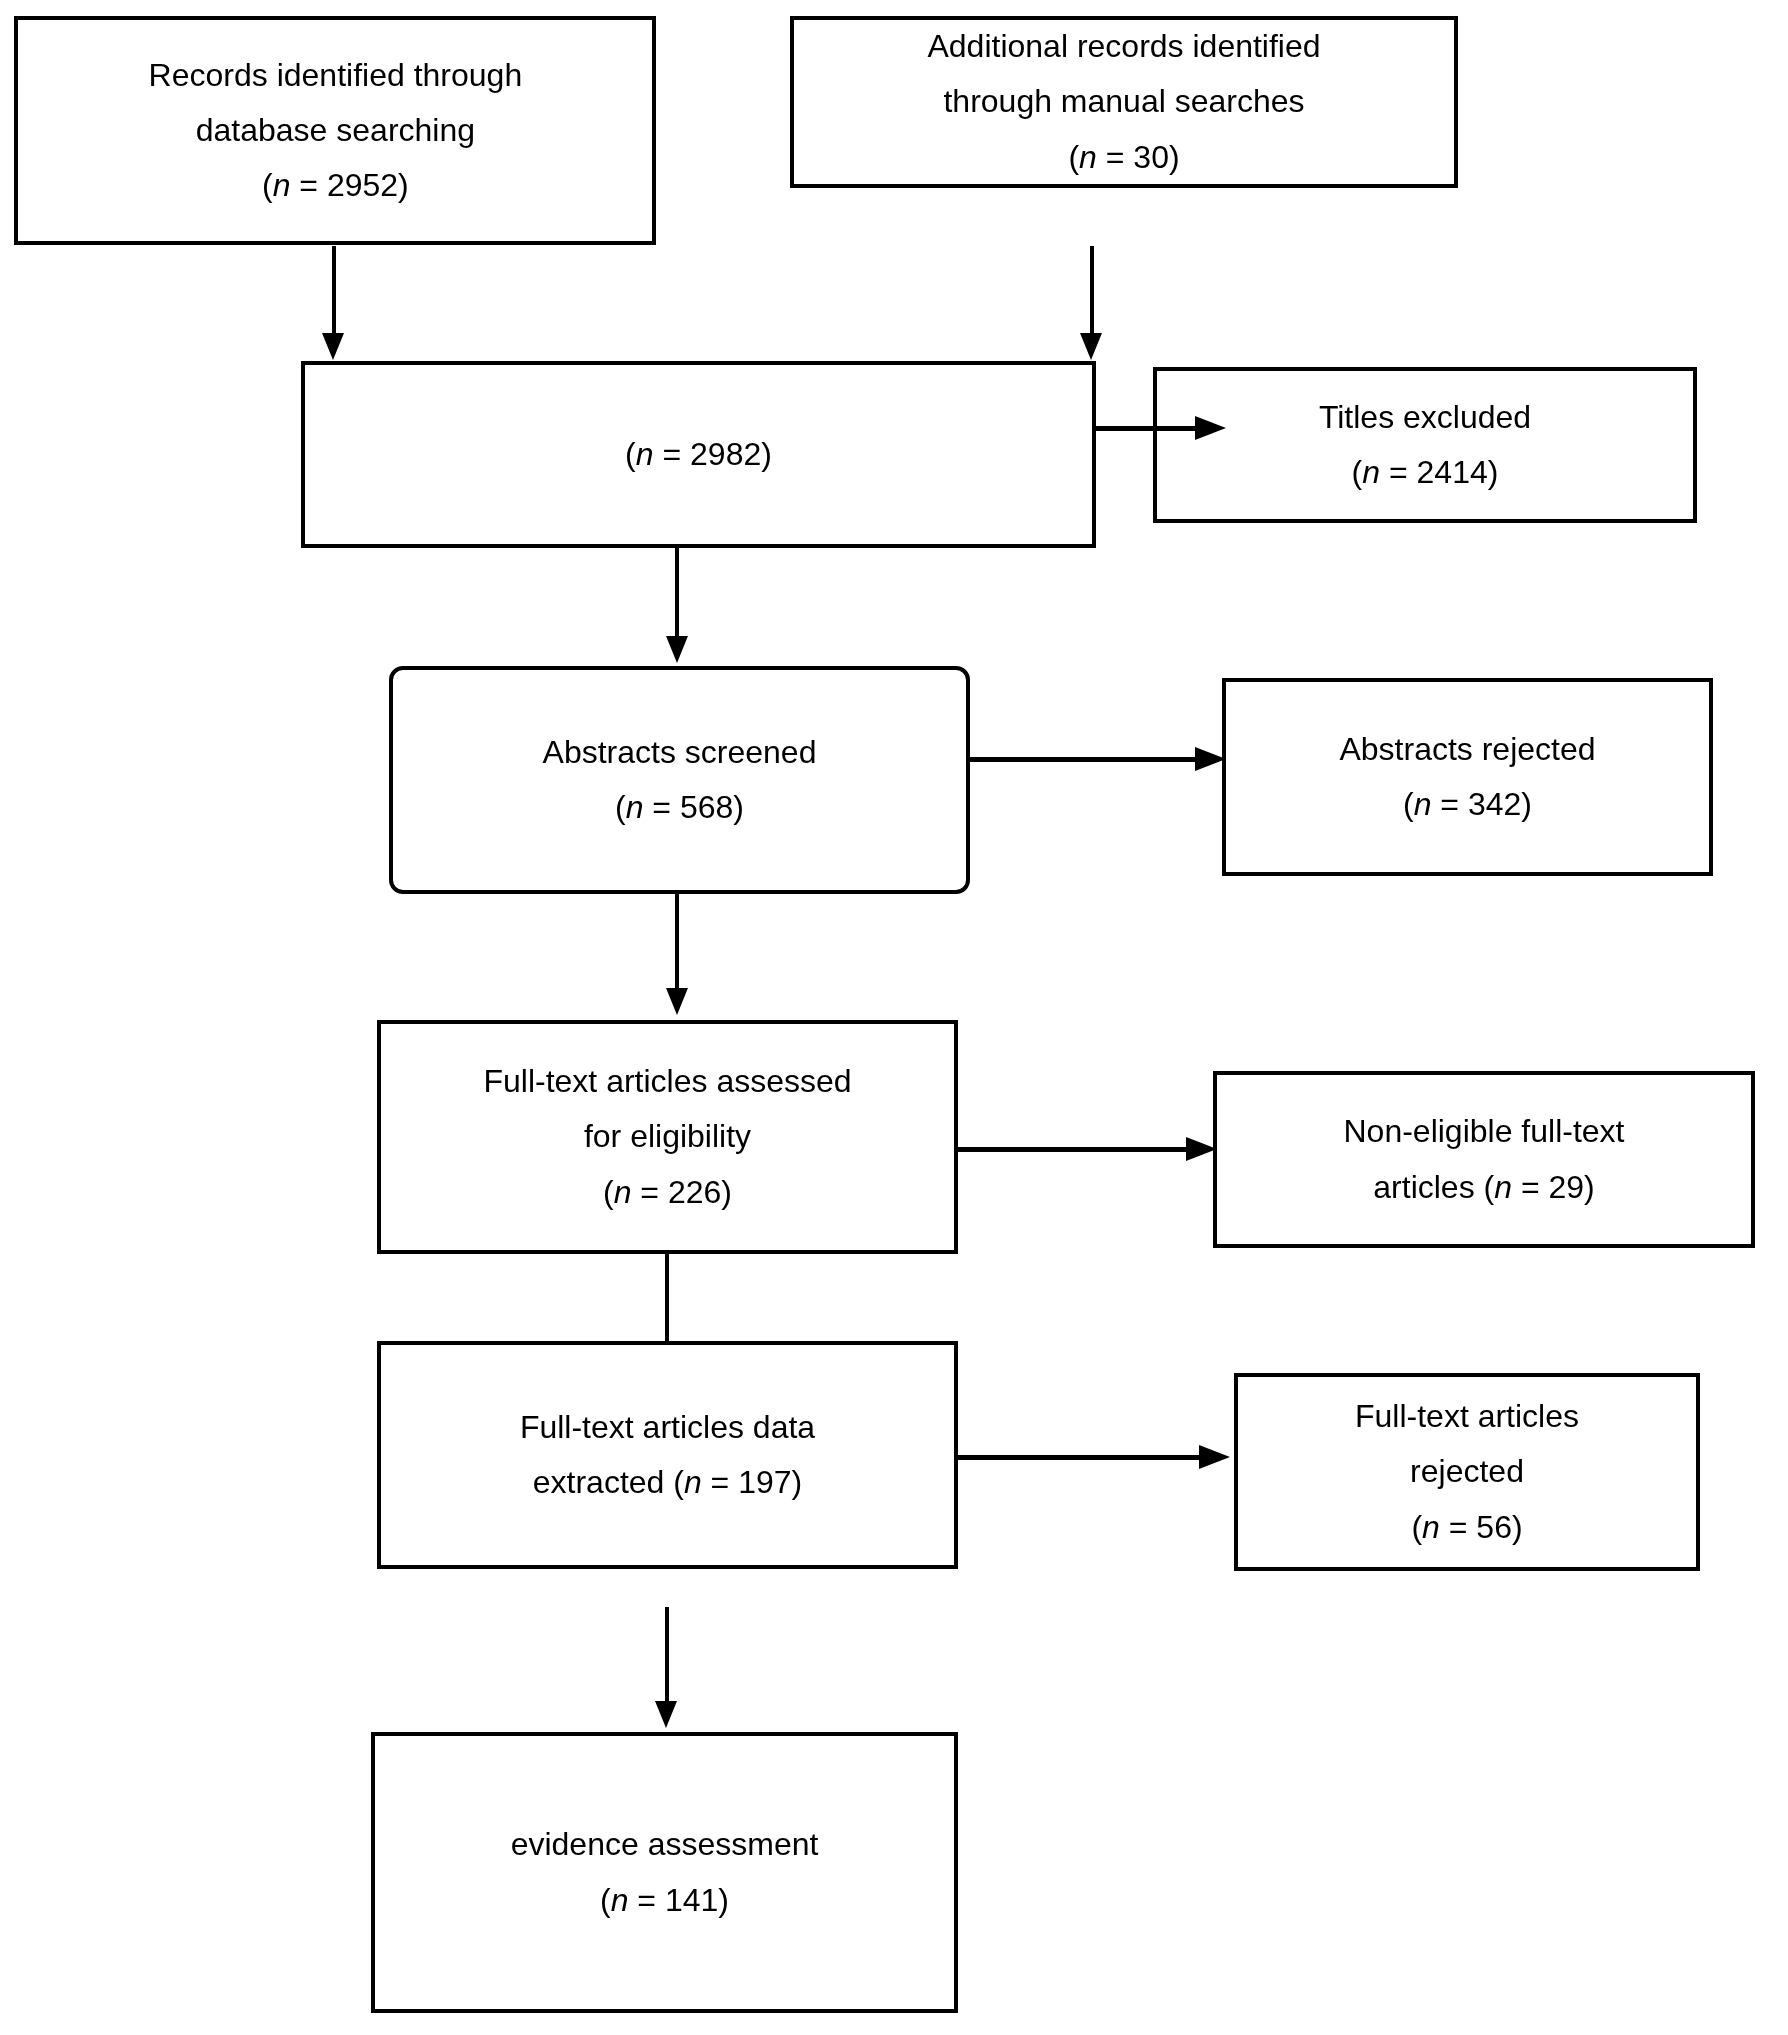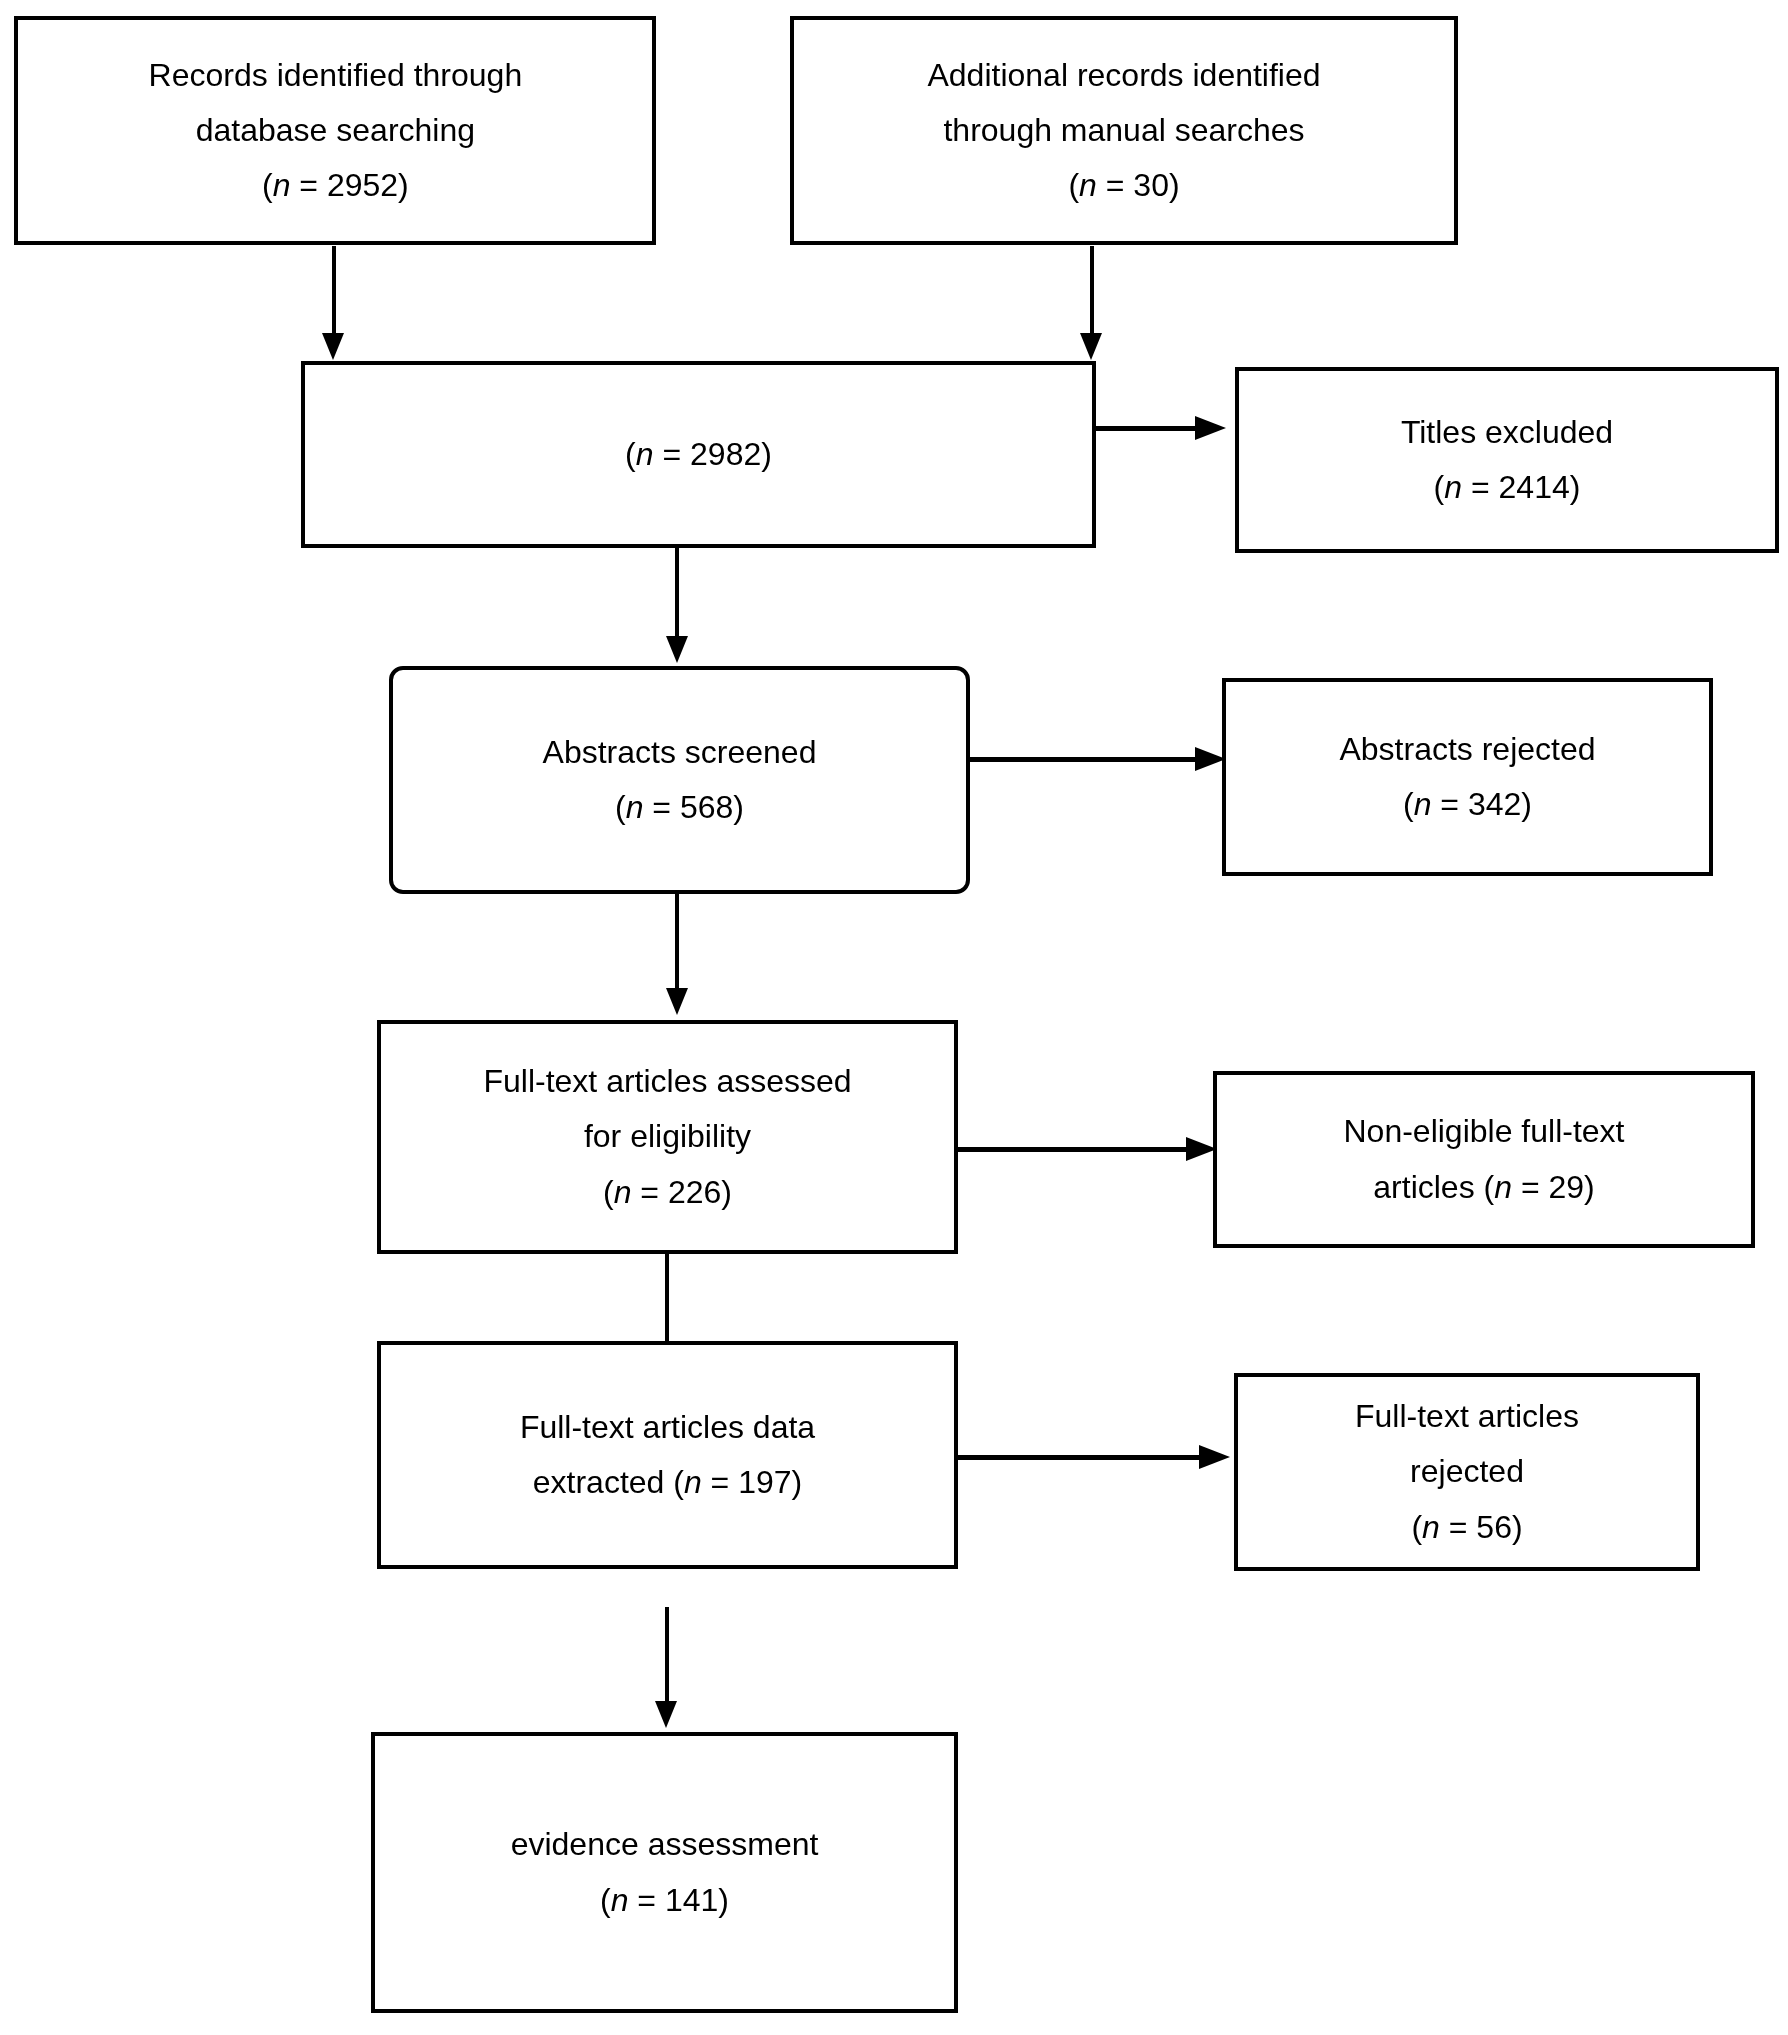--- a/index.html
+++ b/index.html
@@ -32,23 +32,23 @@
   }
   .node .ln {
     display: block;
     white-space: nowrap;
   }
   .node em {
     font-style: italic;
   }
   
   #node-records-db        { left: 14.4px;   top: 16px;   width: 642px; height: 229px; }
-  #node-records-manual    { left: 790px; top: 16px;   width: 668px; height: 229px; }
+  #node-records-manual    { left: 790px; top: 16px;   width: 668px; height: 172px; }
   #node-titles-screened   { left: 301px;  top: 361px;  width: 795px; height: 187px; }
-  #node-titles-excluded   { left: 1235px; top: 367px;  width: 544px;  height: 186px; }
+  #node-titles-excluded   { left: 1153px; top: 367px;  width: 544px;  height: 156px; }
   #node-abstracts-screened{ left: 389px;  top: 666px; width: 581px;  height: 228px; border-radius: 14px; }
   #node-abstracts-rejected{ left: 1222px; top: 678px; width: 491px;  height: 198px; }
   #node-fulltext-assessed { left: 377px;  top: 1020px; width: 581px;  height: 234px; }
   #node-fulltext-noneli   { left: 1213px; top: 1071px; width: 542px;  height: 177px; }
   #node-fulltext-extracted{ left: 377px;  top: 1341px; width: 581px;  height: 228px; text-align: right; }
   #node-fulltext-rejected { left: 1234px; top: 1373px; width: 466px;  height: 198px; }
   #node-studies-included  { left: 371px;  top: 1732px; width: 587px;  height: 281px; }
 
   
   .vline {

